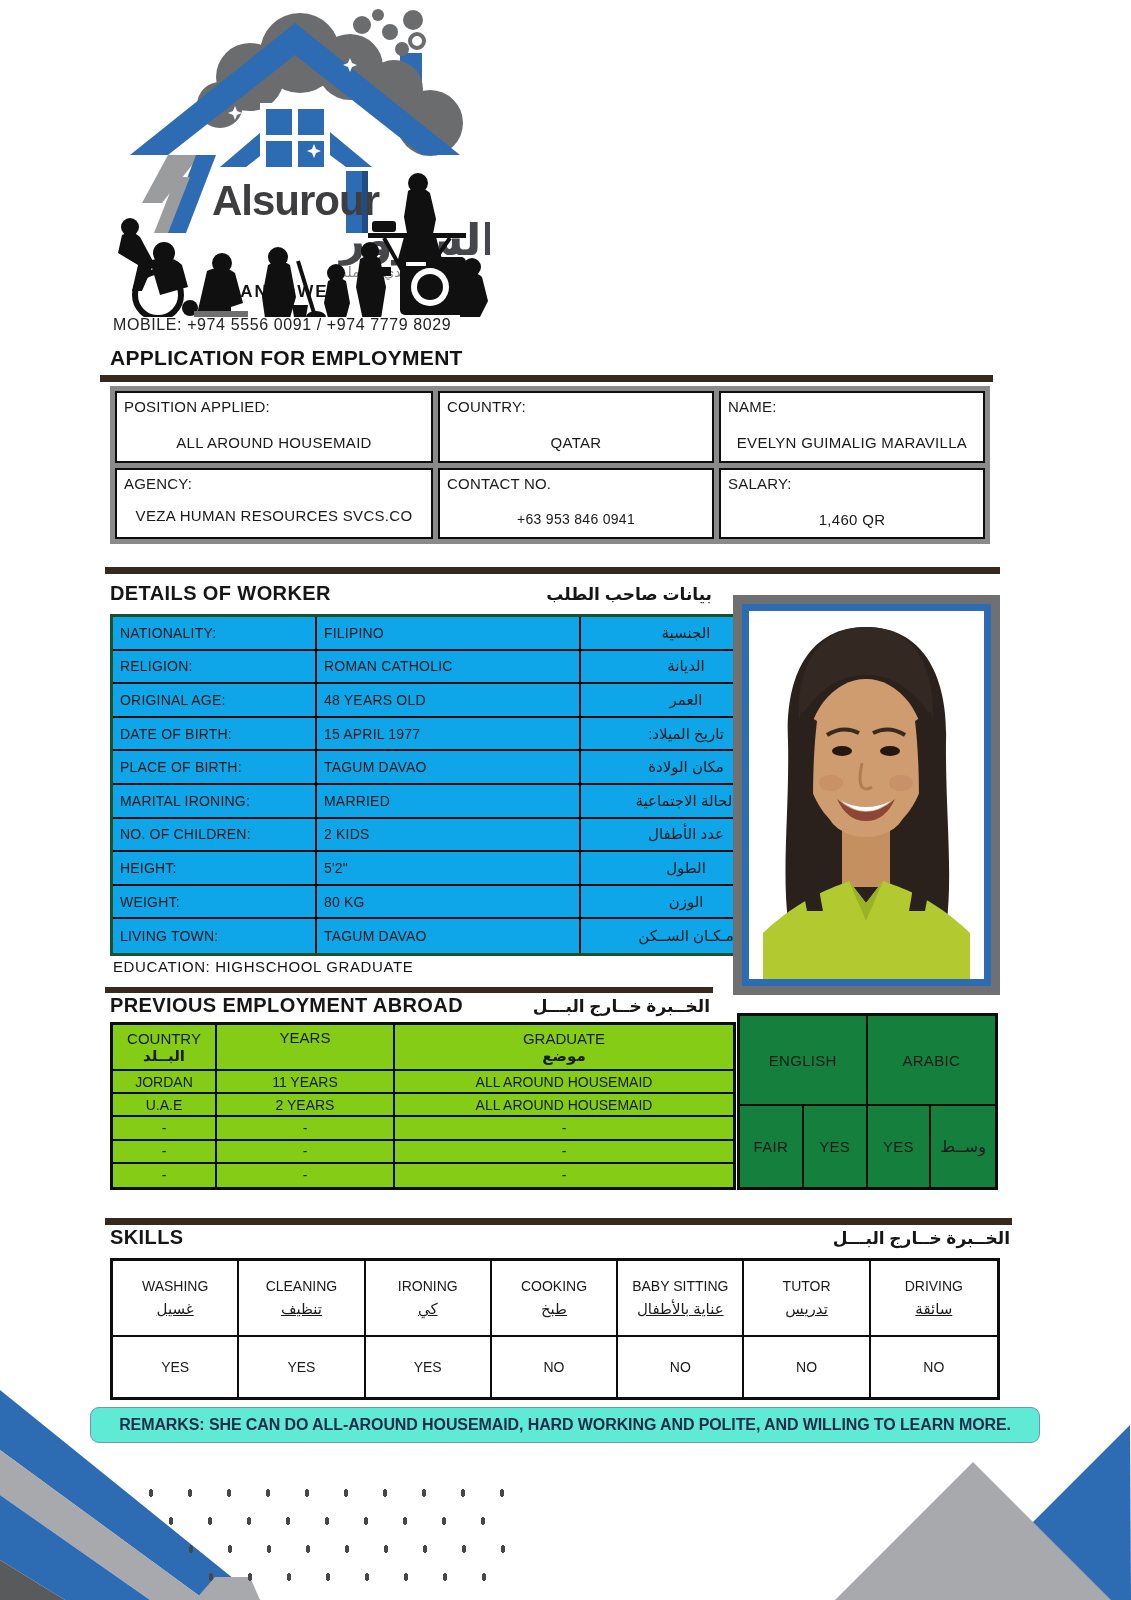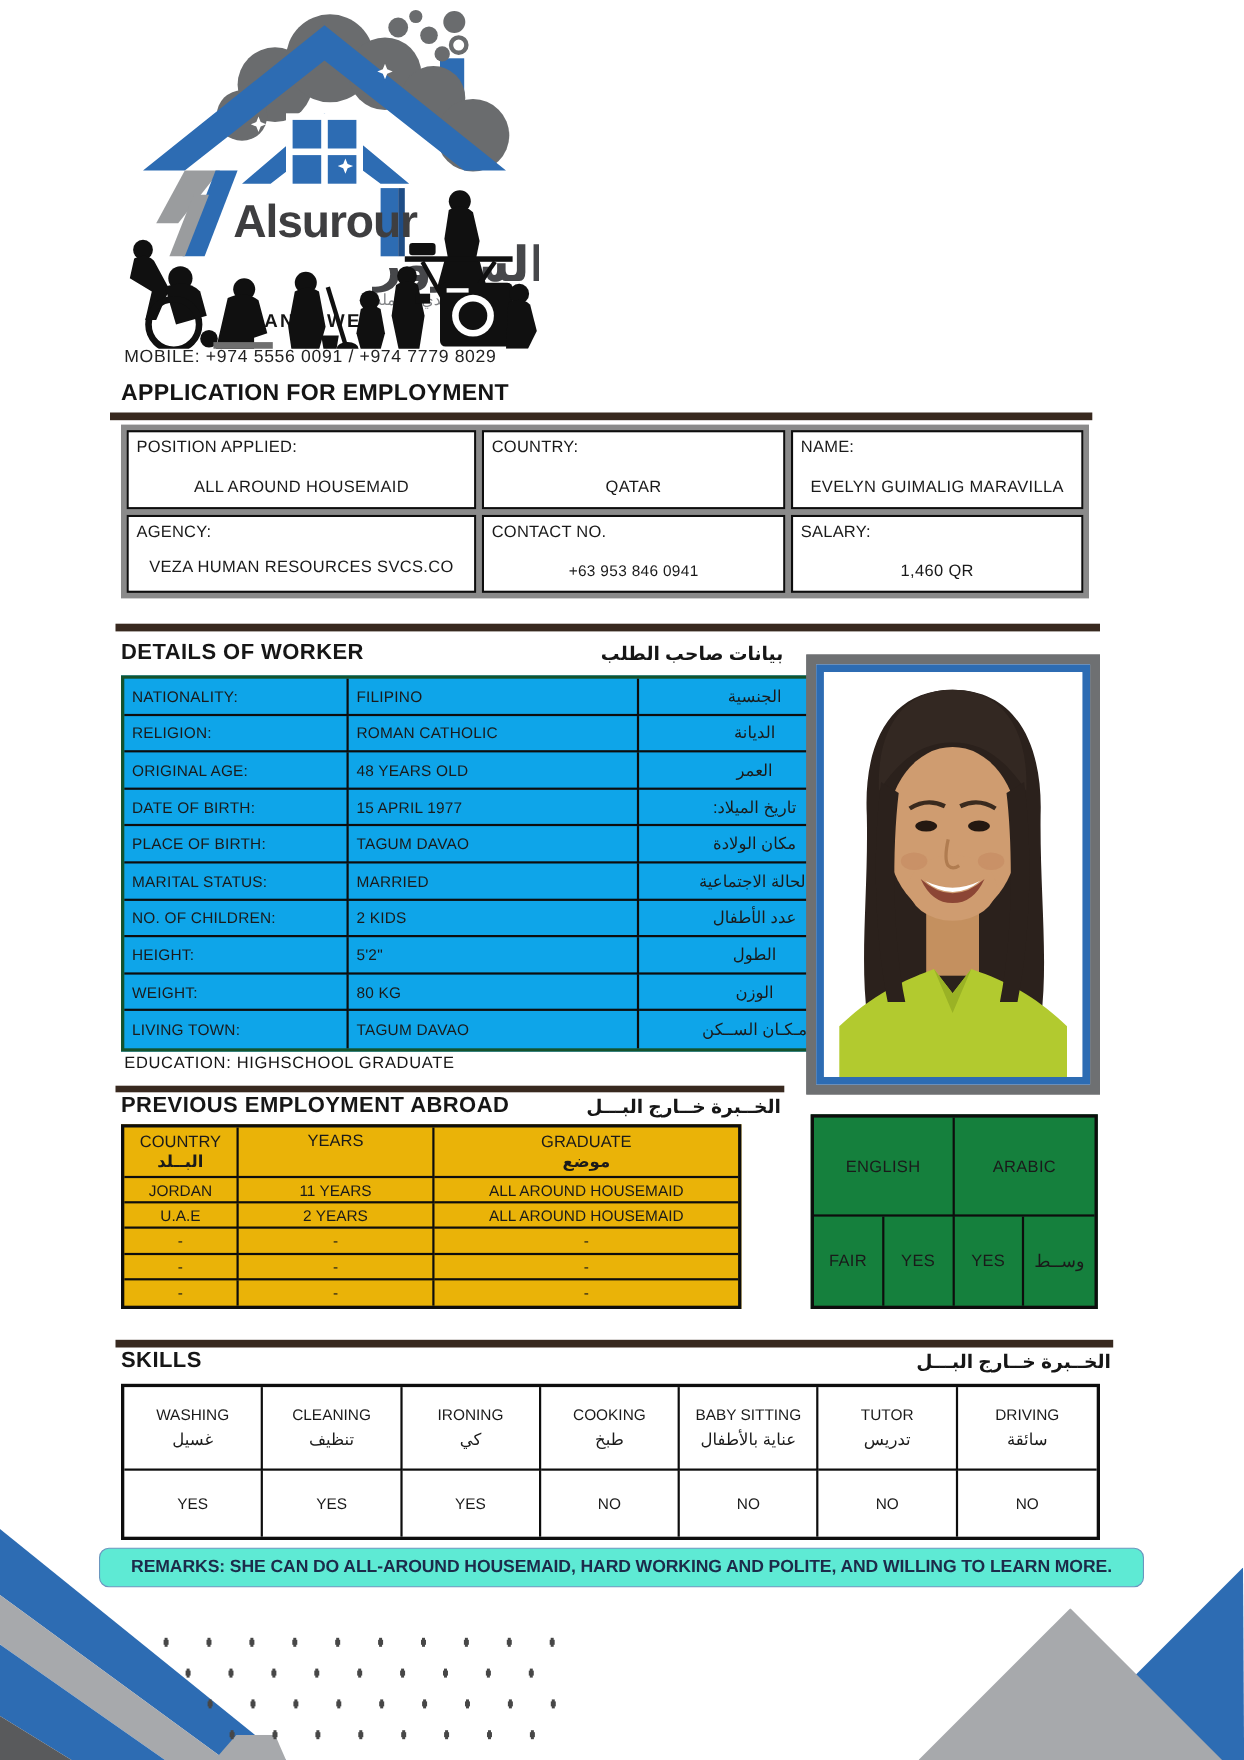--- a/index.html
+++ b/index.html
@@ -30,23 +30,23 @@
     position:absolute;left:110px;top:614px;width:684px;height:342px;
     display:grid;grid-template-columns:204px 264px 1fr;grid-auto-rows:1fr;
     border:3px solid #14532d;box-sizing:border-box;background:#0ea5e9;
   }
   .dt>div{border-right:2px solid #0d0d0d;border-bottom:2px solid #0d0d0d;display:flex;align-items:center;font-size:14px;letter-spacing:.2px;padding:0 7px;box-sizing:border-box;}
   .dt>div:nth-child(3n){border-right:none;}
   .dt>div:nth-last-child(-n+3){border-bottom:none;}
   .dt .ar{justify-content:center;direction:rtl;font-size:15px;padding:0 10px;}
   
   .emp{
-    position:absolute;left:110px;top:1022px;width:564px;height:168px;
+    position:absolute;left:110px;top:1022px;width:626px;height:168px;
     display:grid;grid-template-columns:104px 178px 1fr;grid-template-rows:46px repeat(5,1fr);
-    border:3px solid #0d0d0d;box-sizing:border-box;background:#eab308;
+    border:3px solid #0d0d0d;box-sizing:border-box;background:#84cc16;
   }
   .emp>div{border-right:2px solid #0d0d0d;border-bottom:2px solid #0d0d0d;display:flex;flex-direction:column;align-items:center;justify-content:center;font-size:14px;box-sizing:border-box;text-align:center;}
   .emp>div:nth-child(3n){border-right:none;}
   .emp>div:nth-last-child(-n+3){border-bottom:none;}
   .emp .hdr{font-size:15px;}
   .emp .hdr .sub{direction:rtl;font-weight:bold;font-size:15px;}
   
   .lang{
     position:absolute;left:737px;top:1013px;width:261px;height:177px;
     display:grid;grid-template-columns:repeat(4,1fr);grid-template-rows:90px 1fr;
@@ -59,21 +59,21 @@
   .lang .ar{direction:rtl;font-size:16px;}
   
   .skills{
     position:absolute;left:110px;top:1258px;width:890px;height:142px;
     display:grid;grid-template-columns:repeat(7,1fr);grid-template-rows:76px 1fr;
     border:3px solid #0d0d0d;box-sizing:border-box;background:#fff;
   }
   .skills>div{border-right:2px solid #0d0d0d;border-bottom:2px solid #0d0d0d;display:flex;flex-direction:column;gap:6px;align-items:center;justify-content:center;font-size:14px;box-sizing:border-box;text-align:right;}
   .skills>div:nth-child(7n){border-right:none;}
   .skills>div:nth-last-child(-n+7){border-bottom:none;}
-  .skills .aname{direction:rtl;font-size:15px;}
+  .skills .aname{direction:rtl;font-size:15px;text-decoration:underline;}
   
   .remarks{
     position:absolute;left:90px;top:1407px;width:948px;height:34px;
     background:#5eead4;border:1px solid #6b96bf;border-radius:9px;
     display:flex;align-items:center;justify-content:center;
     font-size:16px;font-weight:800;letter-spacing:-.1px;color:#1c2b4a;
   }
   
   .photo-frame{position:absolute;left:733px;top:595px;width:267px;height:400px;box-sizing:border-box;border:9px solid #6e7072;background:#6e7072;}
   .photo-inner{width:100%;height:100%;box-sizing:border-box;border:7px solid #2d6cb3;background:#fff;overflow:hidden;}
@@ -232,21 +232,21 @@
     <div class="ar">الديانة</div>
   <div>ORIGINAL AGE:</div>
     <div>48 YEARS OLD</div>
     <div class="ar">العمر</div>
   <div>DATE OF BIRTH:</div>
     <div>15 APRIL 1977</div>
     <div class="ar">تاريخ الميلاد:</div>
   <div>PLACE OF BIRTH:</div>
     <div>TAGUM DAVAO</div>
     <div class="ar">مكان الولادة</div>
-  <div>MARITAL STATUS:</div>
+  <div>MARITAL IRONING:</div>
     <div>MARRIED</div>
     <div class="ar">الحالة الاجتماعية</div>
   <div>NO. OF CHILDREN:</div>
     <div>2 KIDS</div>
     <div class="ar">عدد الأطفال</div>
   <div>HEIGHT:</div>
     <div>5'2"</div>
     <div class="ar">الطول</div>
   <div>WEIGHT:</div>
     <div>80 KG</div>

